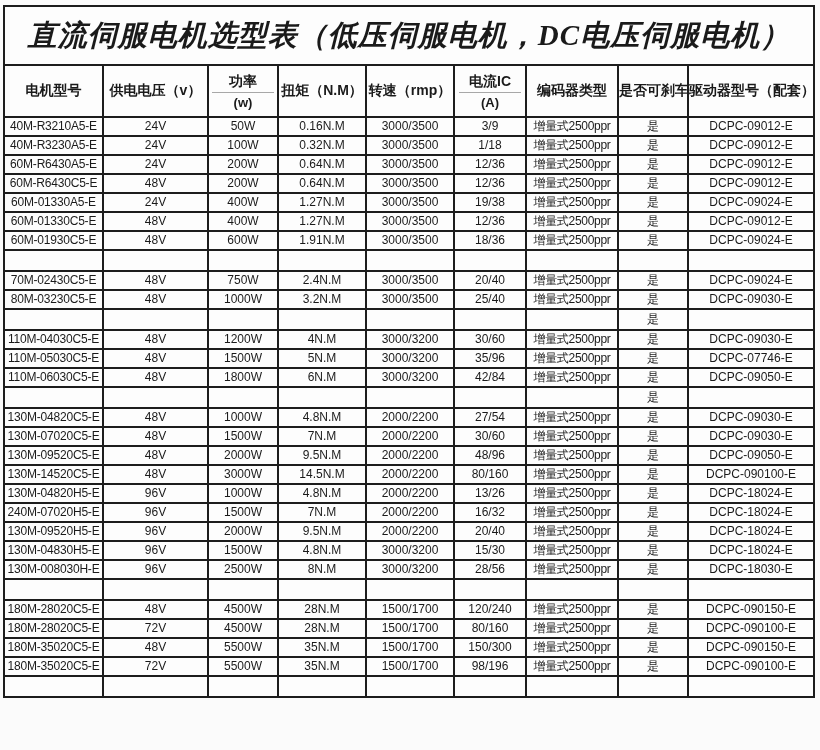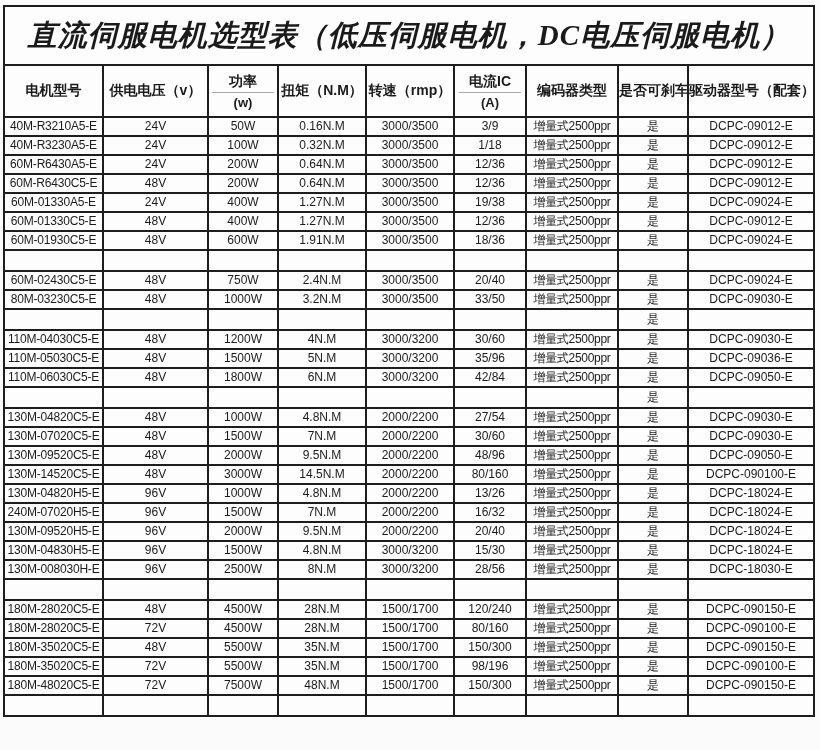--- a/index.html
+++ b/index.html
@@ -158,37 +158,37 @@
           <td></td>
           <td></td>
           <td></td>
           <td></td>
           <td></td>
           <td></td>
           <td></td>
           <td></td>
         </tr>
         <tr class="">
-          <td>60M-02430C5-E</td>
+          <td>70M-02430C5-E</td>
           <td>48V</td>
           <td>750W</td>
           <td>2.4N.M</td>
           <td>3000/3500</td>
           <td>20/40</td>
           <td>增量式2500ppr</td>
           <td>是</td>
           <td>DCPC-09024-E</td>
         </tr>
         <tr class="">
           <td>80M-03230C5-E</td>
           <td>48V</td>
           <td>1000W</td>
           <td>3.2N.M</td>
           <td>3000/3500</td>
-          <td>33/50</td>
+          <td>25/40</td>
           <td>增量式2500ppr</td>
           <td>是</td>
           <td>DCPC-09030-E</td>
         </tr>
         <tr class="separator">
           <td></td>
           <td></td>
           <td></td>
           <td></td>
           <td></td>
@@ -210,21 +210,21 @@
         </tr>
         <tr class="">
           <td>110M-05030C5-E</td>
           <td>48V</td>
           <td>1500W</td>
           <td>5N.M</td>
           <td>3000/3200</td>
           <td>35/96</td>
           <td>增量式2500ppr</td>
           <td>是</td>
-          <td>DCPC-09036-E</td>
+          <td>DCPC-07746-E</td>
         </tr>
         <tr class="">
           <td>110M-06030C5-E</td>
           <td>48V</td>
           <td>1800W</td>
           <td>6N.M</td>
           <td>3000/3200</td>
           <td>42/84</td>
           <td>增量式2500ppr</td>
           <td>是</td>
@@ -388,31 +388,20 @@
           <td>180M-35020C5-E</td>
           <td>72V</td>
           <td>5500W</td>
           <td>35N.M</td>
           <td>1500/1700</td>
           <td>98/196</td>
           <td>增量式2500ppr</td>
           <td>是</td>
           <td>DCPC-090100-E</td>
         </tr>
-        <tr class="">
-          <td>180M-48020C5-E</td>
-          <td>72V</td>
-          <td>7500W</td>
-          <td>48N.M</td>
-          <td>1500/1700</td>
-          <td>150/300</td>
-          <td>增量式2500ppr</td>
-          <td>是</td>
-          <td>DCPC-090150-E</td>
-        </tr>
         <tr class="separator">
           <td></td>
           <td></td>
           <td></td>
           <td></td>
           <td></td>
           <td></td>
           <td></td>
           <td></td>
           <td></td>

